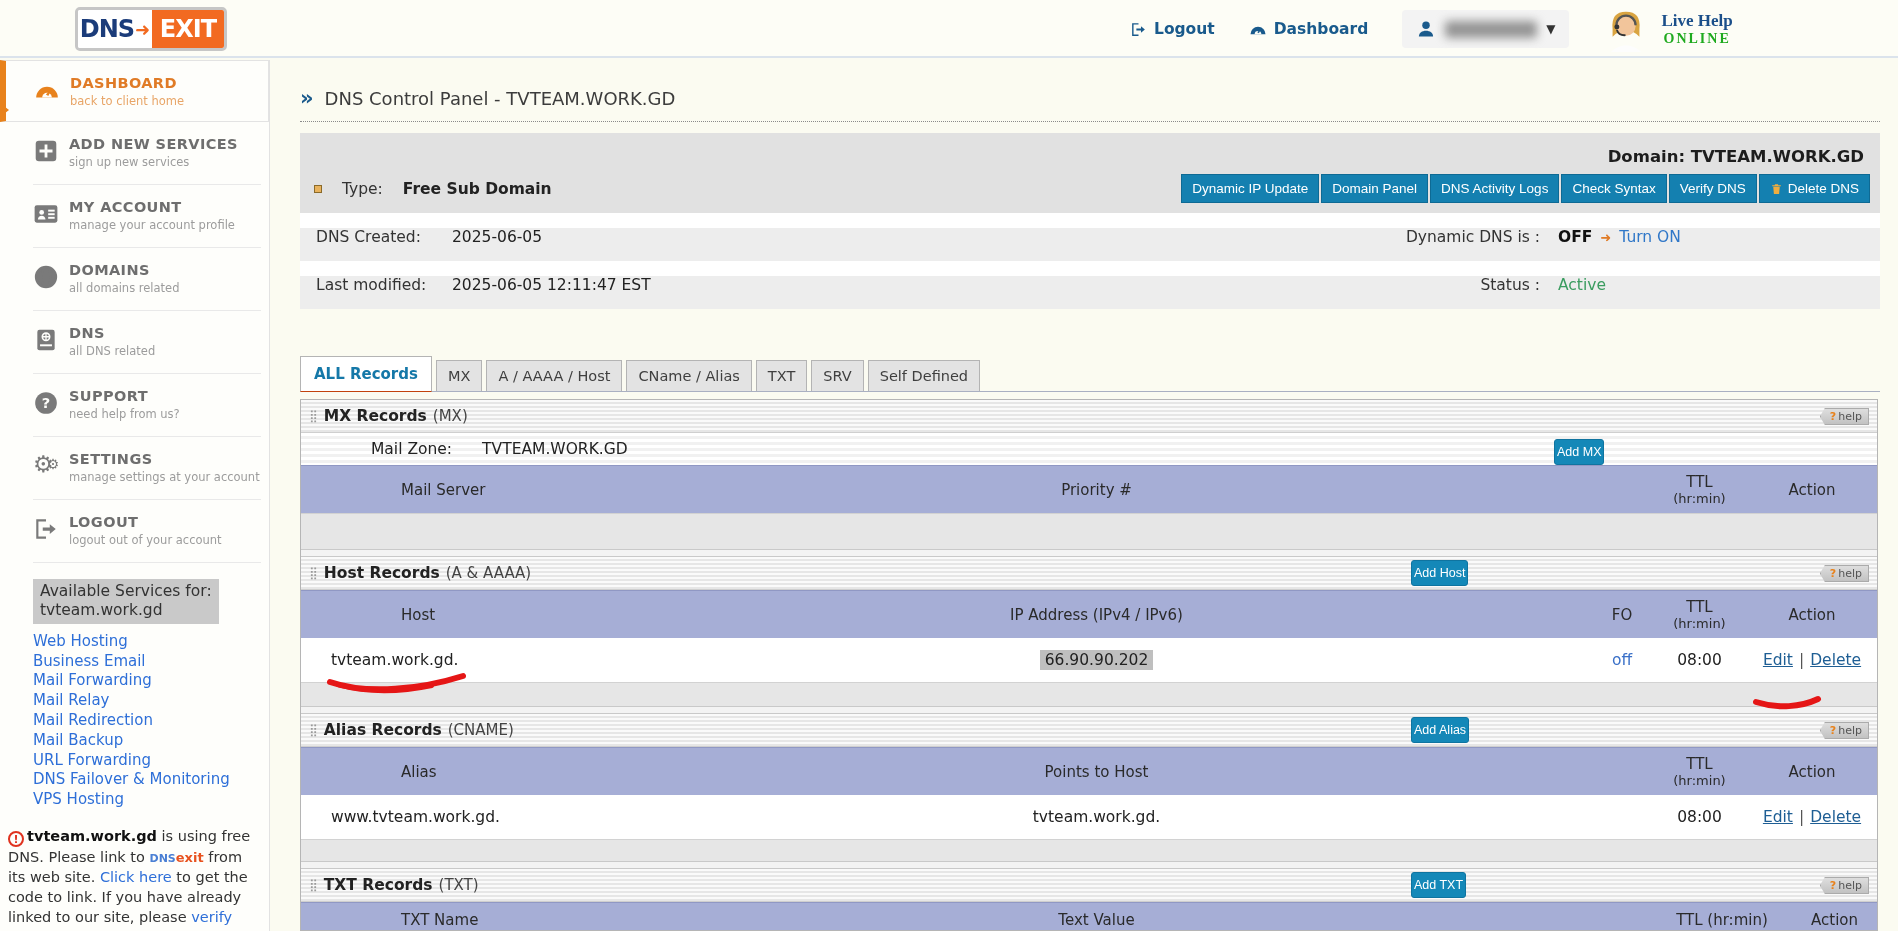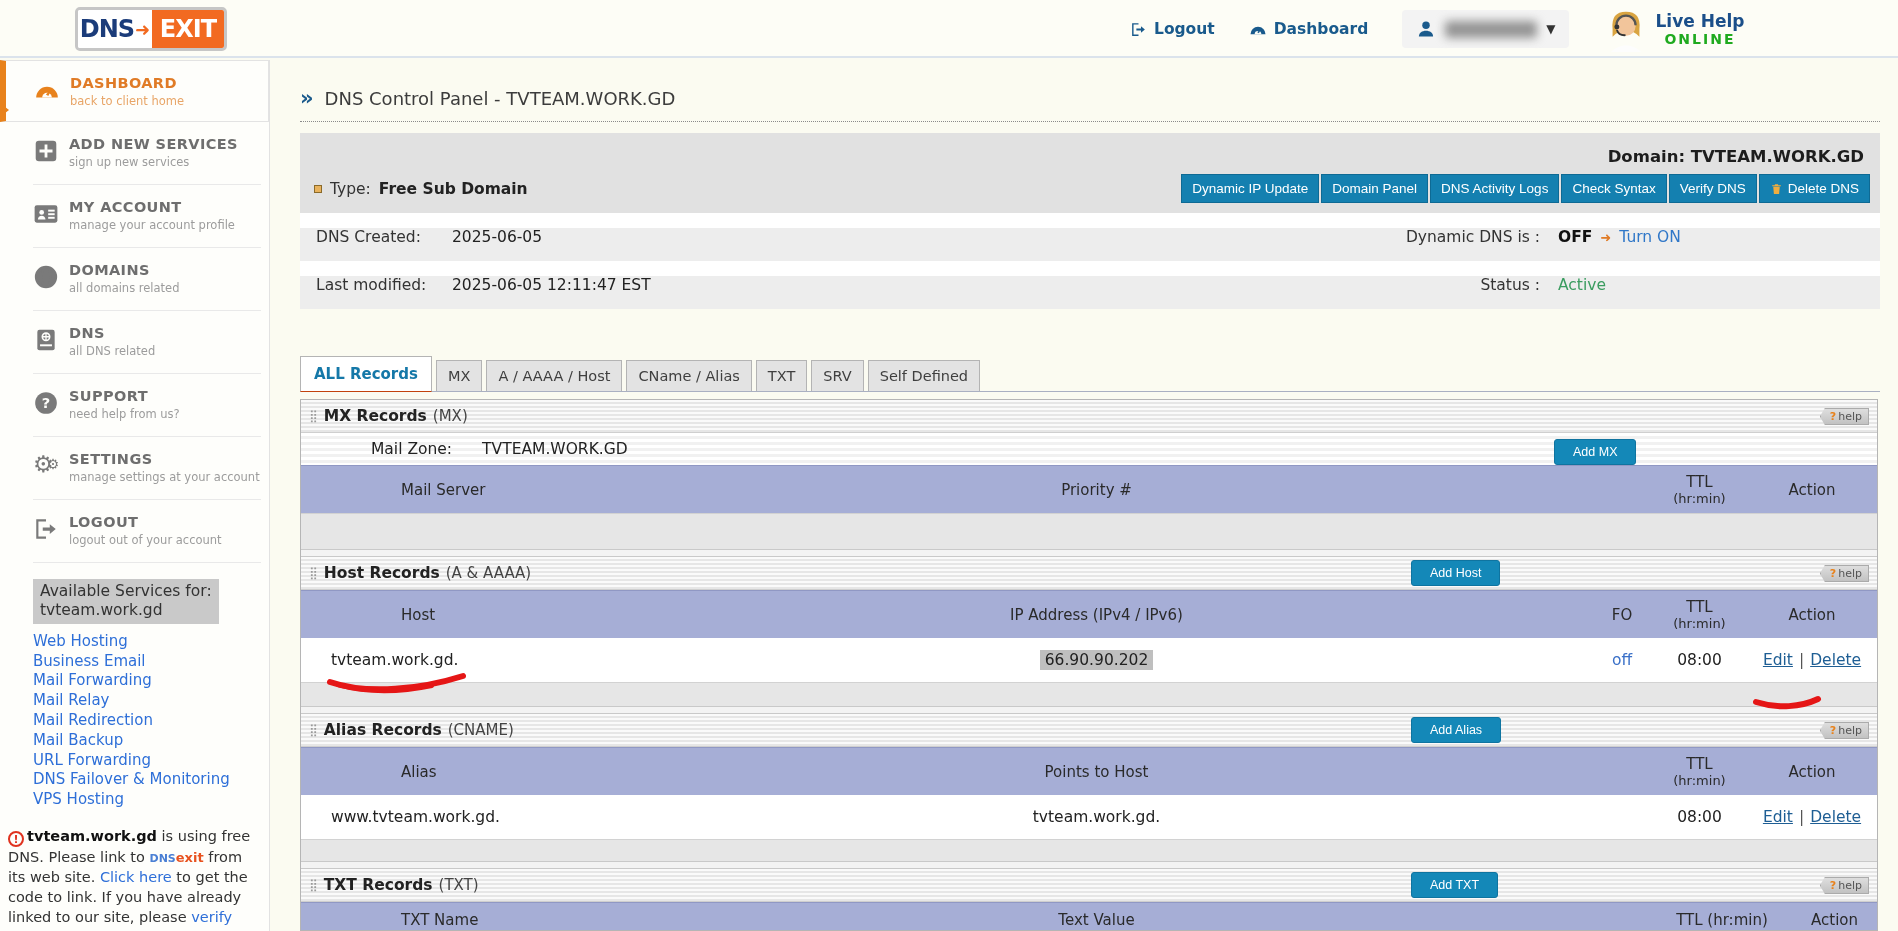--- a/index.html
+++ b/index.html
@@ -14,21 +14,21 @@
   .logo-dns { font-weight:bold; font-size:24px; color:#1b3c7a; letter-spacing:-1px; }
   .logo-arrow { color:#f26a21; font-size:18px; font-weight:bold; margin:0 0 0 1px; }
   .logo-right { background:#f26a21; color:#fff; font-weight:bold; font-size:24px; display:flex; align-items:center; padding:0 8px; letter-spacing:-1px; }
   .topnav { position:absolute; left:1130px; top:0; height:58px; display:flex; align-items:center; gap:34px; }
   .nav-item { display:flex; align-items:center; gap:7px; color:#195a8c; font-weight:bold; font-size:15.5px; cursor:pointer; }
   .nav-item svg { fill:#195a8c; }
   .userbox { display:flex; align-items:center; gap:9px; background:#f3f3f3; border-radius:4px; padding:9px 14px; cursor:pointer; }
   .userbox svg { fill:#1a5a8c; }
   .blurname { width:92px; height:17px; border-radius:3px; background:#949494; filter:blur(5px); }
   .caret { color:#333; font-size:12px; }
-  .livehelp { display:flex; align-items:center; gap:6px; cursor:pointer; }
+  .livehelp { display:flex; align-items:center; gap:12px; cursor:pointer;font-family:Liberation Serif, serif; }
   .lh-text { display:flex; flex-direction:column; align-items:center; }
   .lh-title { color:#1b4f8a; font-weight:bold; font-size:17px; }
   .lh-online { color:#1faa1f; font-weight:bold; font-size:14px; letter-spacing:2px; }
 
   
   .sidebar { position:absolute; left:0; top:60px; width:270px; height:871px; background:#fefefb; border-right:1px solid #e2e2e2; }
   .side-item { position:relative; padding:14px 8px 12px 69px; min-height:62px; cursor:pointer; }
   .side-sep { border-top:1px solid #e9e9e9; margin:0 8px 0 33px; }
   .side-icon { position:absolute; left:33px; top:16px; width:26px; height:26px; }
   .side-icon svg { fill:#7a7a7a; width:26px; height:26px; }
@@ -56,21 +56,21 @@
   .notice a { color:#2e6fd8; text-decoration:none; cursor:pointer; }
 
   
   .main-title { position:absolute; left:300px; top:86px; width:1580px; padding-bottom:11px; border-bottom:1px dotted #8a8a8a; font-size:18px; color:#3c3c3c; }
   .chev { color:#1b5a8c; font-size:21px; font-weight:bold; margin-right:11px; }
 
   .panel { position:absolute; left:300px; top:133px; width:1580px; background:#fff; }
   .panel-top { background:#e1e1e1; padding-top:8px; }
   .domain-row { text-align:right; padding:6px 16px 4px; font-weight:bold; font-size:16.5px; color:#1d1d1d; }
   .type-row { display:flex; align-items:center; justify-content:space-between; padding:4px 10px 10px 14px; }
-  .type-left { display:flex; align-items:center; gap:8px; font-size:15.5px; color:#333; }
+  .type-left { display:flex; align-items:center; gap:20px; font-size:15.5px; color:#333; }
   .bullet { width:8px; height:8px; background:#e8b25c; border:1px solid #8a6a2a; }
   .type-value { font-weight:bold; color:#222; }
   .btn-bar { display:flex; gap:2px; }
   .tbtn { background:#1480b0; border:1px solid #0e6a94; color:#fff; font-size:13.5px; padding:6px 10px; cursor:pointer; display:flex; align-items:center; gap:5px; white-space:nowrap; }
   .info-row { position:relative; background:#ededed; margin-top:15px; height:33px; display:flex; font-size:15.5px; color:#333; }
   .info-label { width:152px; padding-left:16px; }
   .info-value { color:#222; }
   .info-right { position:absolute; left:950px; display:flex; align-items:center; }
   .info-rlabel { width:290px; text-align:right; color:#333; }
   .info-rvalue { margin-left:18px; display:flex; align-items:center; gap:8px; }
@@ -83,21 +83,21 @@
   .tabs { position:absolute; left:300px; top:356px; width:1580px; display:flex; align-items:flex-end; gap:4px; border-bottom:1px solid #aab0c2; }
   .tab { background:#e3e3e3; border:1px solid #b4b4b4; border-bottom:none; padding:7px 11px; font-size:14.5px; color:#3f3f3f; cursor:pointer; white-space:nowrap; }
   .tab.active { background:#fff; color:#1578a8; font-weight:bold; font-size:15px; padding:8px 13px; margin-bottom:-1px; border-bottom:1px solid #c2410c; }
 
   
   .records { position:absolute; left:300px; top:399px; width:1578px; height:532px; border:1px solid #b5b5b5; background:#fff; overflow:hidden; }
   .sec-head { position:relative; height:33px; background:repeating-linear-gradient(180deg,#fafafa 0 2px,#e6e6e6 2px 4px); border-bottom:1px solid #cfcfcf; display:flex; align-items:center; padding-left:8px; }
   .drag { color:#9a9a9a; font-size:12px; margin-right:6px; }
   .sec-title { font-size:15.5px; font-weight:bold; color:#222; }
   .sec-suffix { font-weight:normal; font-size:15px; color:#444; margin-left:6px; }
-  .add-btn { position:absolute; left:1110px; top:3px; background:#1488b8; color:#fff; font-size:12.5px; padding:5px 18px; border-radius:3px; border:1px solid #0f74a0; cursor:pointer; white-space:nowrap; }
+  .add-btn { position:absolute; left:1110px; top:3px; background:#1488b8; color:#fff; font-size:12.5px; padding:5px 2px; border-radius:3px; border:1px solid #0f74a0; cursor:pointer; white-space:nowrap; }
   .help-tag { position:absolute; right:8px; top:8px; background:linear-gradient(#dedede,#c2c2c2); border:1px solid #ababab; font-size:11px; color:#555; padding:1px 6px 1px 9px; clip-path:polygon(0 50%,5px 0,100% 0,100% 100%,5px 100%); cursor:pointer; }
   .help-tag .q { color:#e8821c; font-weight:bold; margin-right:2px; }
   .mailzone { position:relative; height:32px; background:repeating-linear-gradient(180deg,#ffffff 0 3px,#f1f1f1 3px 6px); display:flex; align-items:center; font-size:15.5px; color:#222; }
   .mz-label { margin-left:70px; }
   .mz-value { margin-left:30px; }
   .mailzone .add-btn { left:1253px; top:6px; }
   .thead { background:#a6aed6; border-top:1px solid #9098c4; display:flex; align-items:center; min-height:48px; font-size:15px; color:#2a2a2a; }
   .thead.short { min-height:34px; align-items:flex-start; padding-top:8px; }
   .c1 { flex:0 0 300px; padding-left:100px; }
   .trow .c1 { padding-left:30px; }

